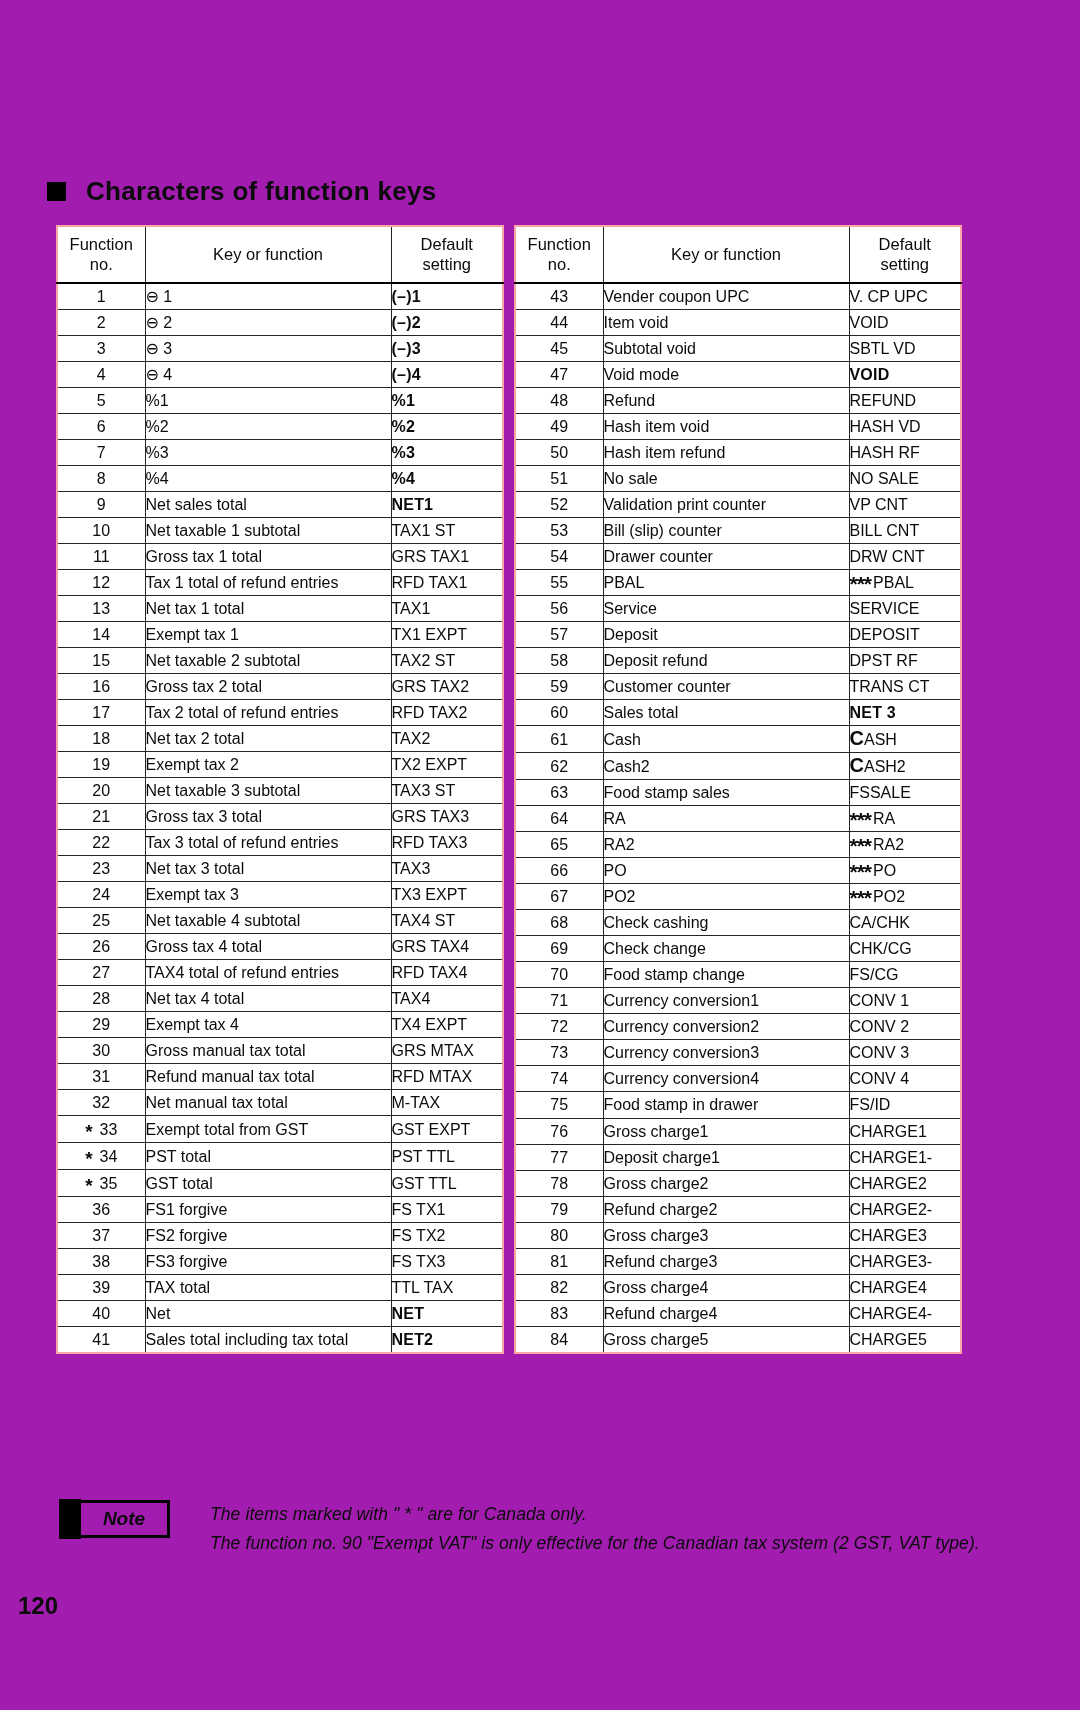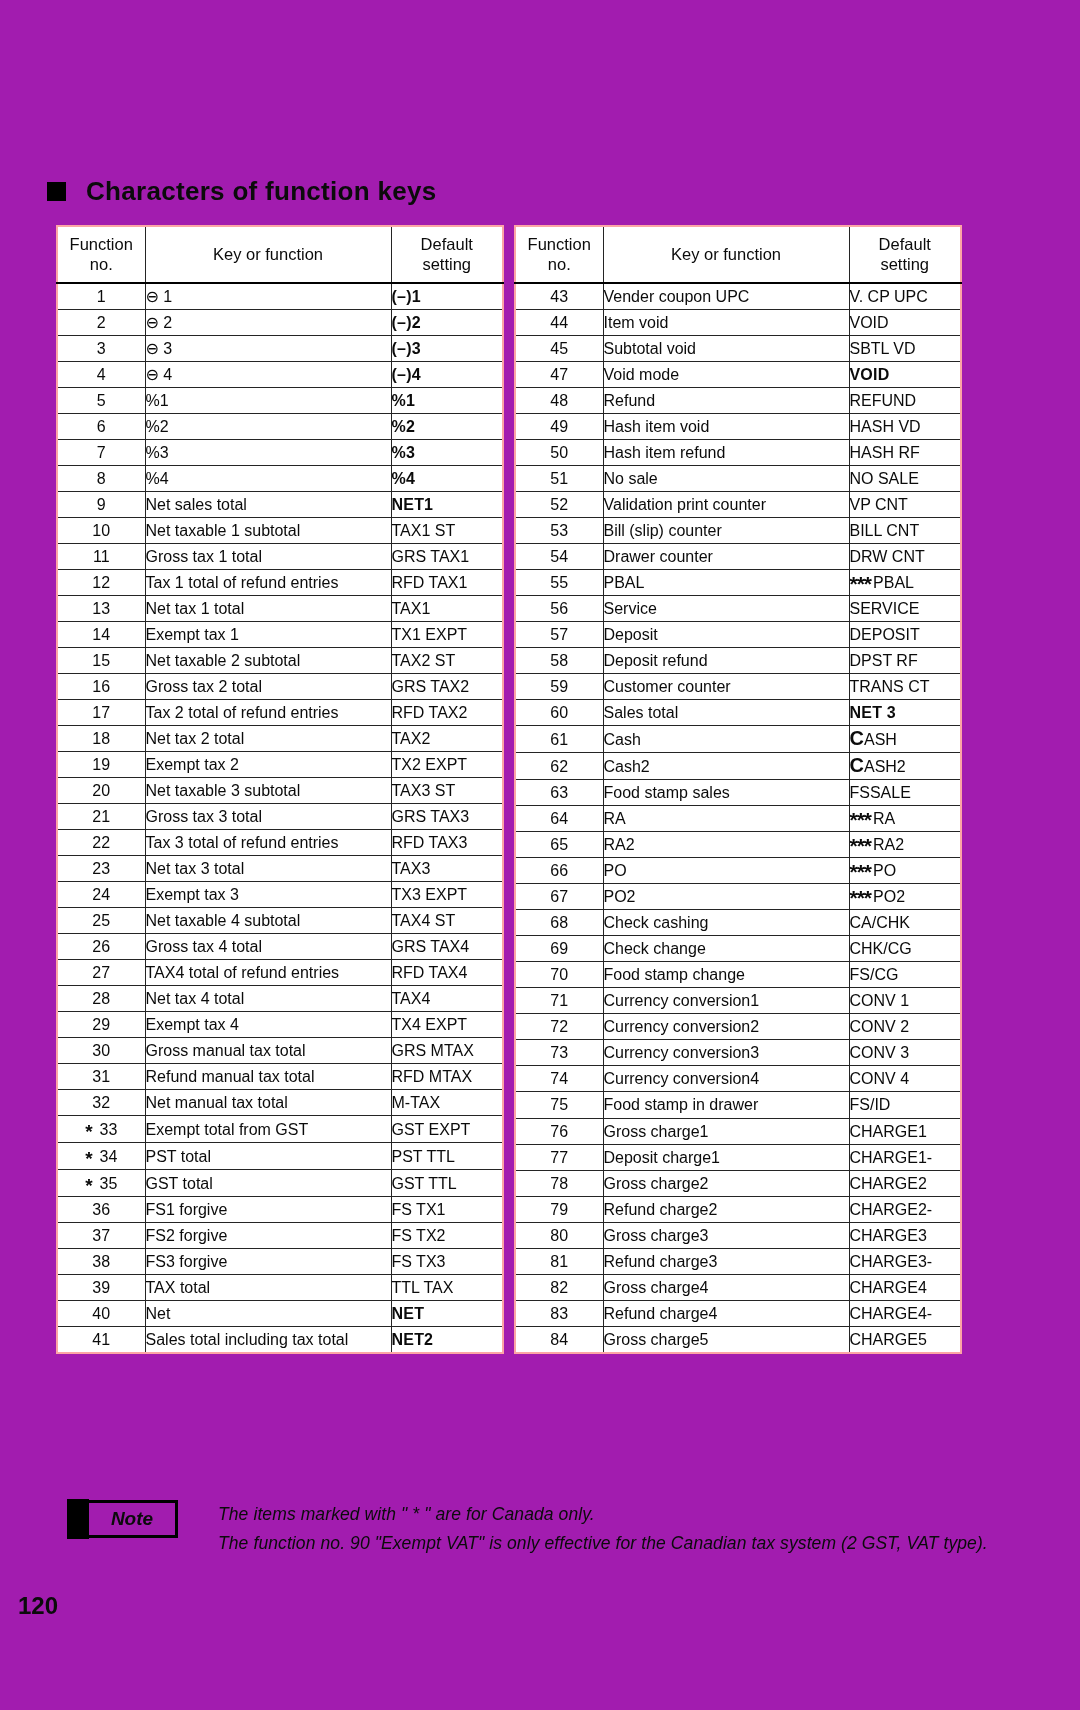--- a/index.html
+++ b/index.html
@@ -24,21 +24,21 @@
   table.fk tbody td { height:25px; padding:0; font-size:16px; line-height:25px; white-space:nowrap; overflow:hidden; }
   td.c-no  { text-align:center; }
   td.c-key { padding-left:10px; }
   td.c-val { padding-left:8px; }
   .b { font-weight:bold; font-size:17.5px; letter-spacing:0.2px; }
   .stars { display:inline-block; font-weight:bold; font-size:21px; line-height:1; transform:translateY(3px); letter-spacing:-1px; margin-right:2px; }
   .bigc { font-weight:bold; font-size:20px; }
   .rowstar { display:inline-block; font-weight:bold; font-size:19px; transform:translateY(3px); margin-right:7px; }
 
   
-  .note-row { position:absolute; left:67px; top:1499px; display:flex; align-items:flex-start; }
+  .note-row { position:absolute; left:59px; top:1499px; display:flex; align-items:flex-start; }
   .note-badge { display:flex; flex:0 0 auto; }
   .note-bar { width:22px; height:40px; background:#000; }
   .note-box {
     width:86px; height:32px; border:3px solid #000; border-left:none; margin-top:1px;
     text-align:center; font-weight:bold; font-style:italic; font-size:19px; line-height:31px;
   }
   .note-lines { margin-left:40px; padding-top:1px; }
   .note-lines p { margin:0; font-style:italic; font-size:17.5px; line-height:29px; letter-spacing:0.1px; }
 
   

